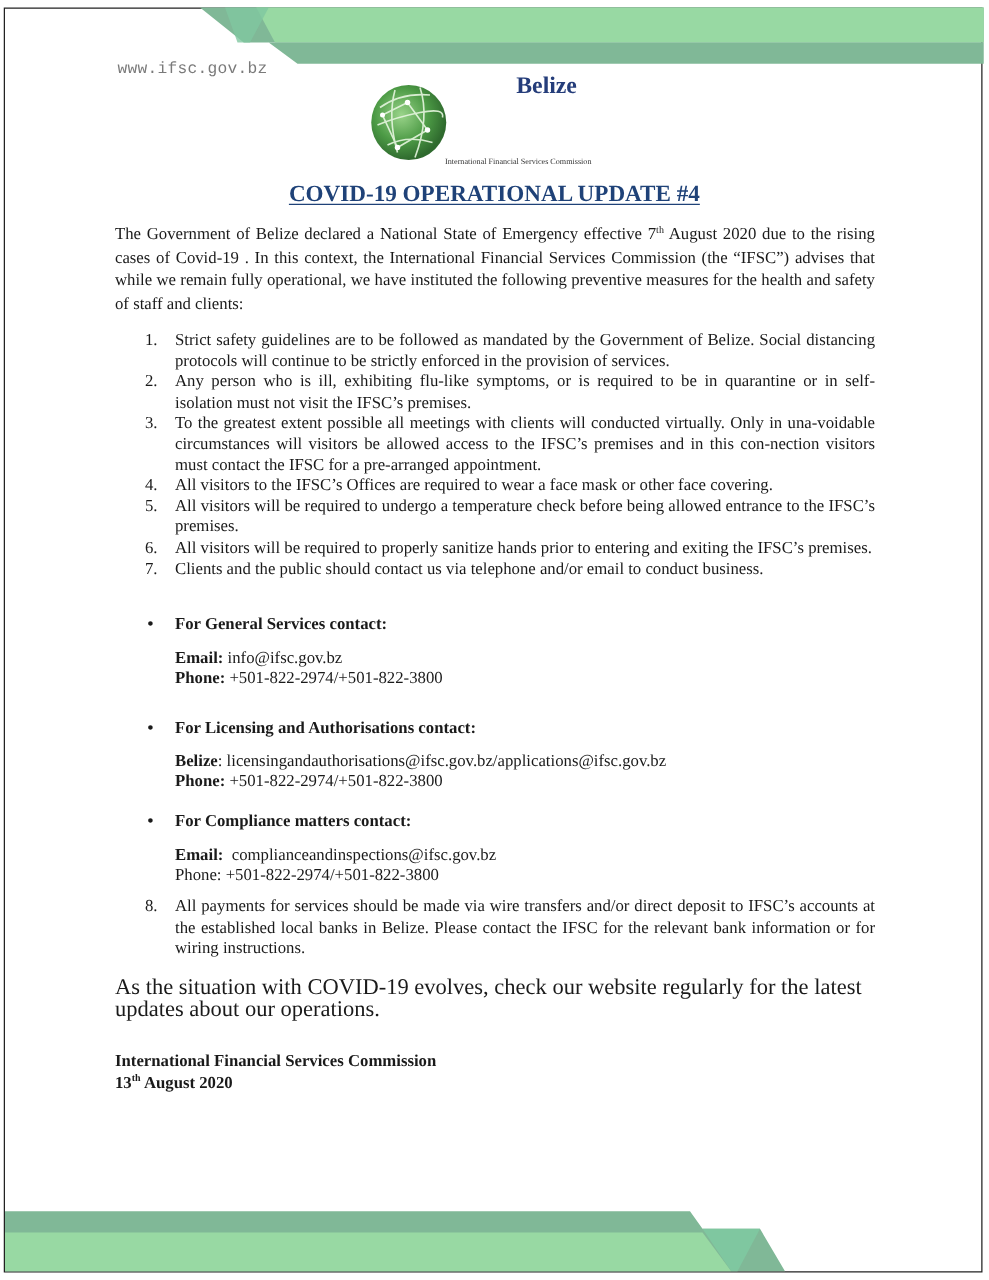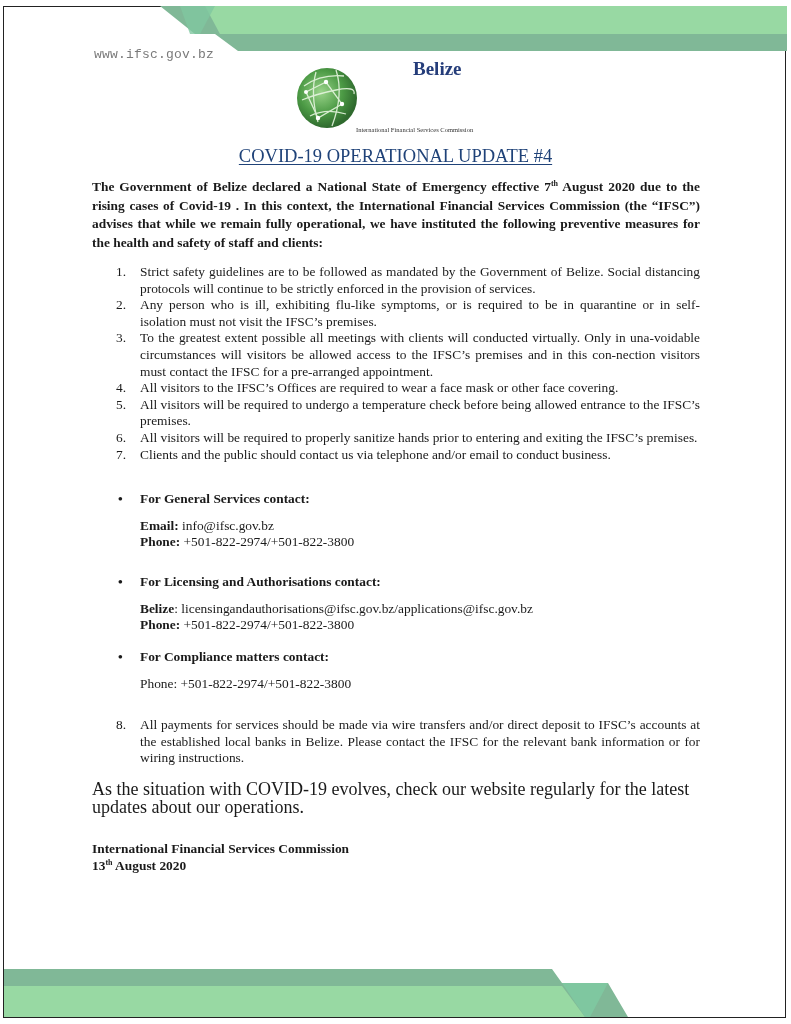--- a/index.html
+++ b/index.html
@@ -13,24 +13,24 @@
              font-size: 13px; color: #7a7a7a; letter-spacing: 0.2px; }
   .logo { position: absolute; left: 296px; top: 62px; width: 185px; height: 76px; }
   .logo-globe { position: absolute; left: 0; top: 2px; width: 62px; height: 66px; }
   .logo-belize { position: absolute; left: 117px; top: -4px; font-family: "Liberation Serif", serif;
                  font-weight: bold; font-size: 19px; color: #253d7a; }
   .logo-ifsc { position: absolute; left: 44px; top: 10px; font-family: "Liberation Serif", serif;
                font-weight: bold; font-size: 52px; line-height: 52px; color: #1f3a78; letter-spacing: -1px; }
   .logo-sub { position: absolute; left: 60px; top: 64px; font-family: "Liberation Serif", serif;
               font-size: 6.5px; color: #333; white-space: nowrap; }
   .title { position: absolute; left: 0; width: 791px; top: 146px; text-align: center;
-           font-weight: normal; font-size: 18.5px; color: #1f4278; text-decoration: underline;
+           font-weight: bold; font-size: 18.5px; color: #1f4278; text-decoration: underline;
            text-underline-offset: 2px; }
   .intro { position: absolute; left: 92px; top: 178px; width: 608px; font-size: 13.4px; line-height: 18.5px;
-           text-align: justify; font-weight: bold; }
+           text-align: justify; }
   sup { font-size: 8px; line-height: 0; vertical-align: 5px; }
   .measures { position: absolute; left: 116px; top: 264px; width: 584px; margin: 0; padding: 0; list-style: none;
               font-size: 13.4px; line-height: 16.6px; }
   .measures li { position: relative; padding-left: 24px; text-align: justify; }
   .measures .num { position: absolute; left: 0; top: 0; }
   .contact { position: absolute; left: 116px; width: 584px; font-size: 13.4px; line-height: 16.6px; }
   .contact .head { position: relative; padding-left: 24px; font-weight: bold; }
   .contact .bullet { position: absolute; left: 2px; top: 0; font-weight: bold; }
   .contact .lines { padding-left: 24px; margin-top: 10px; }
   .lbl { font-weight: bold; margin-top: 40px; }
@@ -111,20 +111,21 @@
   <div class="head"><span class="bullet">•</span><span>For Licensing and Authorisations contact:</span></div>
   <div class="lines">
     <div><span class="lbl">Belize</span><span>:  licensingandauthorisations@ifsc.gov.bz/applications@ifsc.gov.bz</span></div>
     <div><span class="lbl">Phone:</span> <span>+501-822-2974/+501-822-3800</span></div>
   </div>
 </div>
 
 <div class="contact" style="top:649px;">
   <div class="head"><span class="bullet">•</span><span>For Compliance matters contact:</span></div>
   <div class="lines">
+    <div><span class="lbl">Email:</span>&nbsp; <span>complianceandinspections@ifsc.gov.bz</span></div>
     <div><span>Phone: +501-822-2974/+501-822-3800</span></div>
   </div>
 </div>
 
 <div class="item8">
   <span class="num">8.</span>
   <div class="text">All payments for services should be made via wire transfers and/or direct deposit to IFSC’s accounts at the established local banks in Belize. Please contact the IFSC for the relevant bank information or for wiring instructions.</div>
 </div>
 
 <div class="closing">As the situation with COVID-19 evolves, check our website regularly for the latest updates about our operations.</div>

